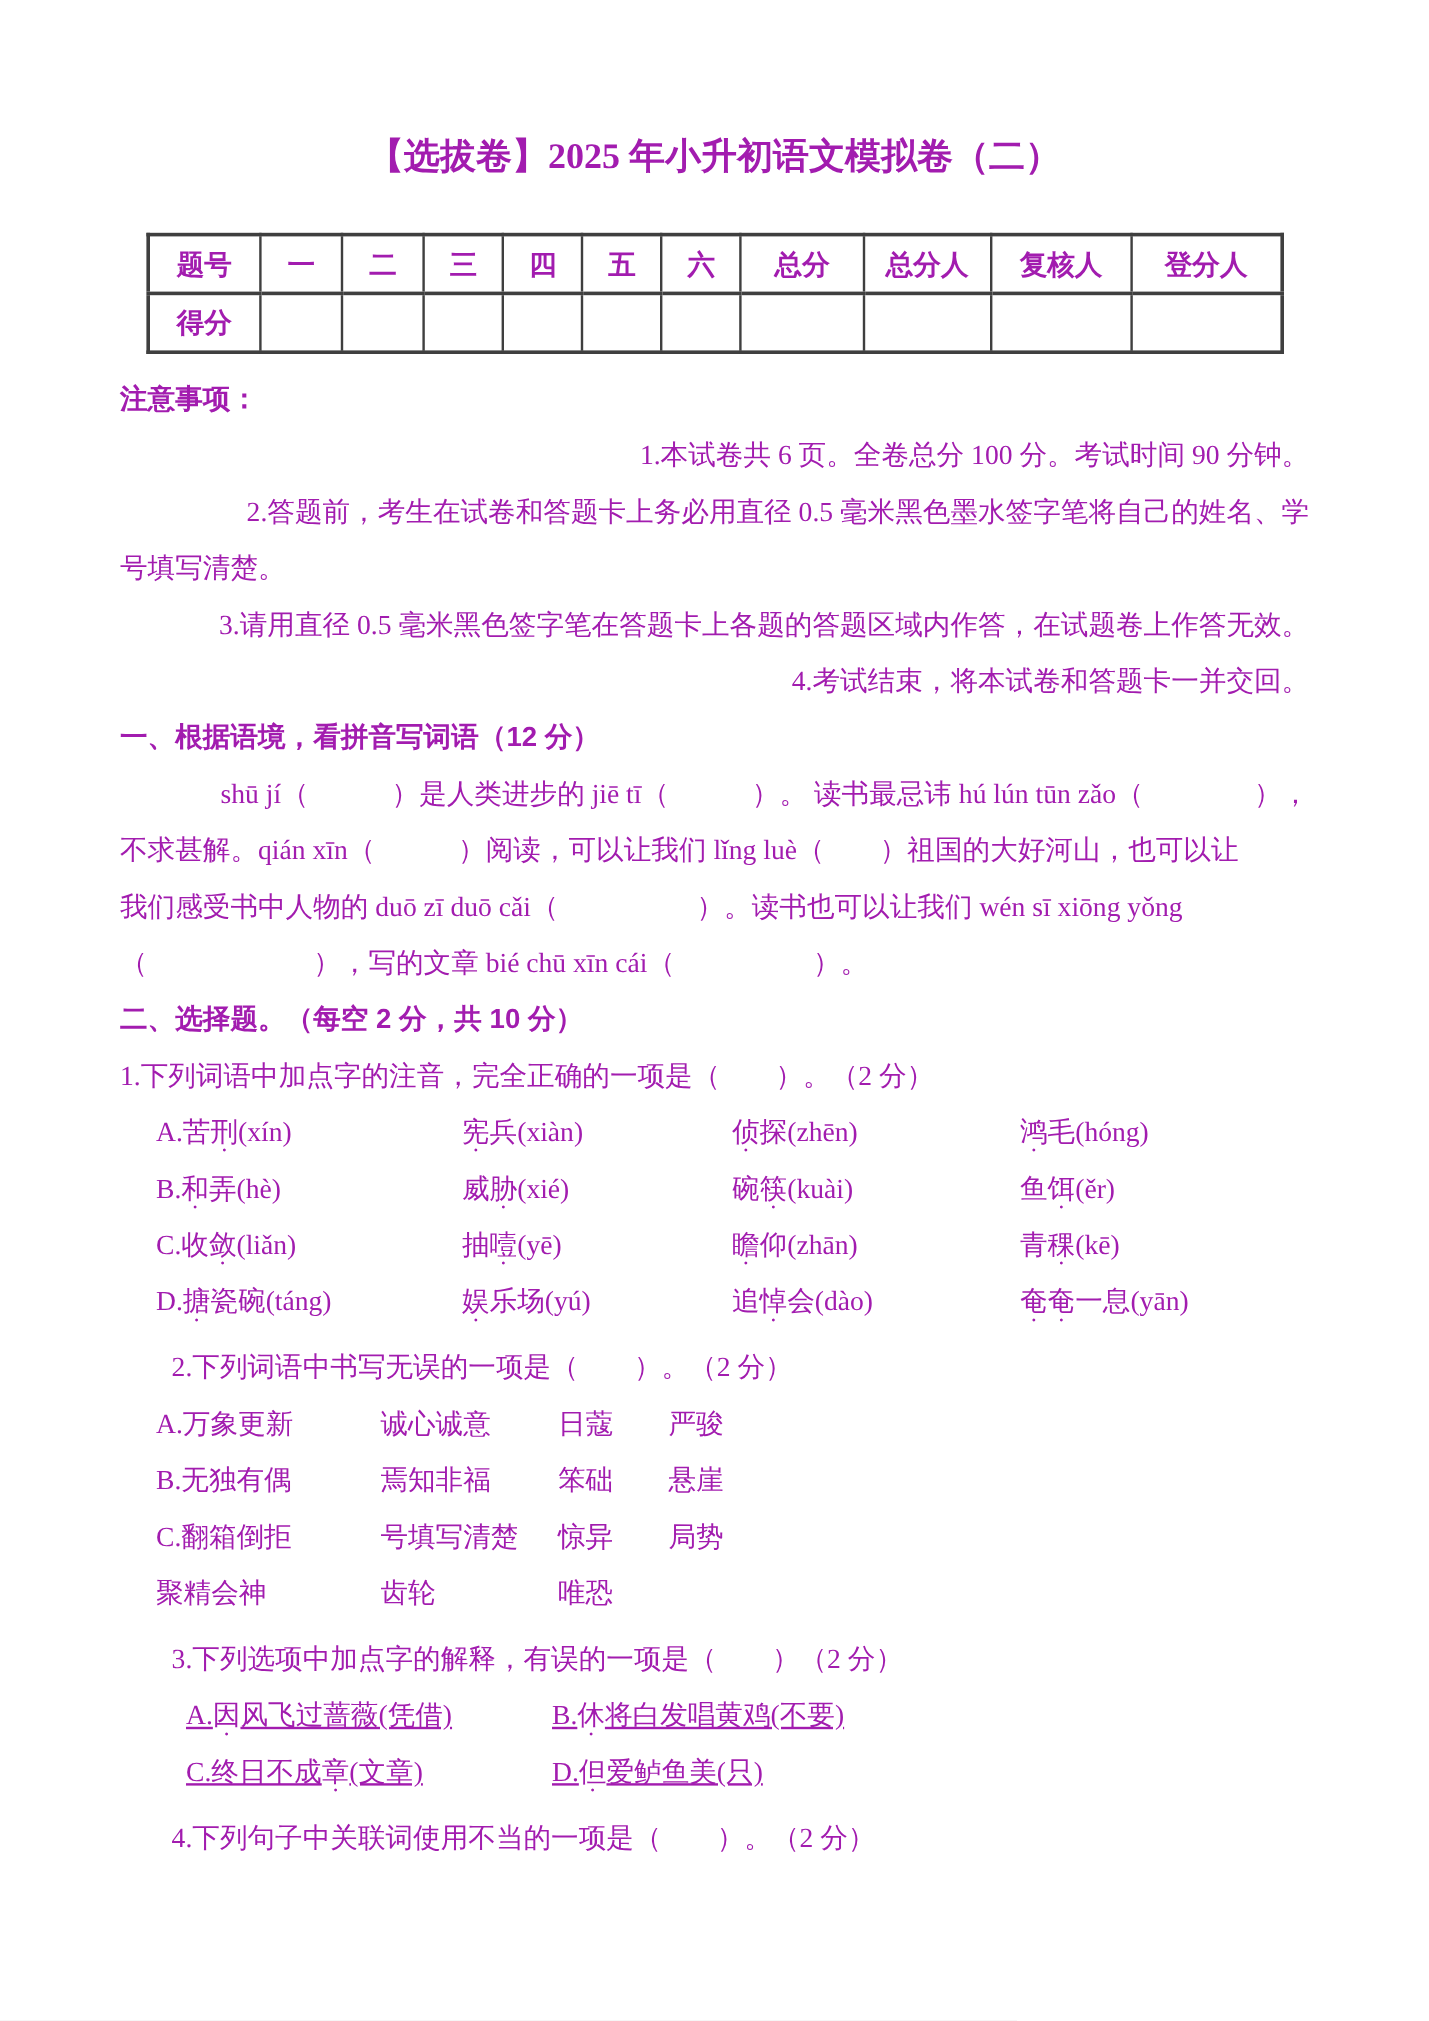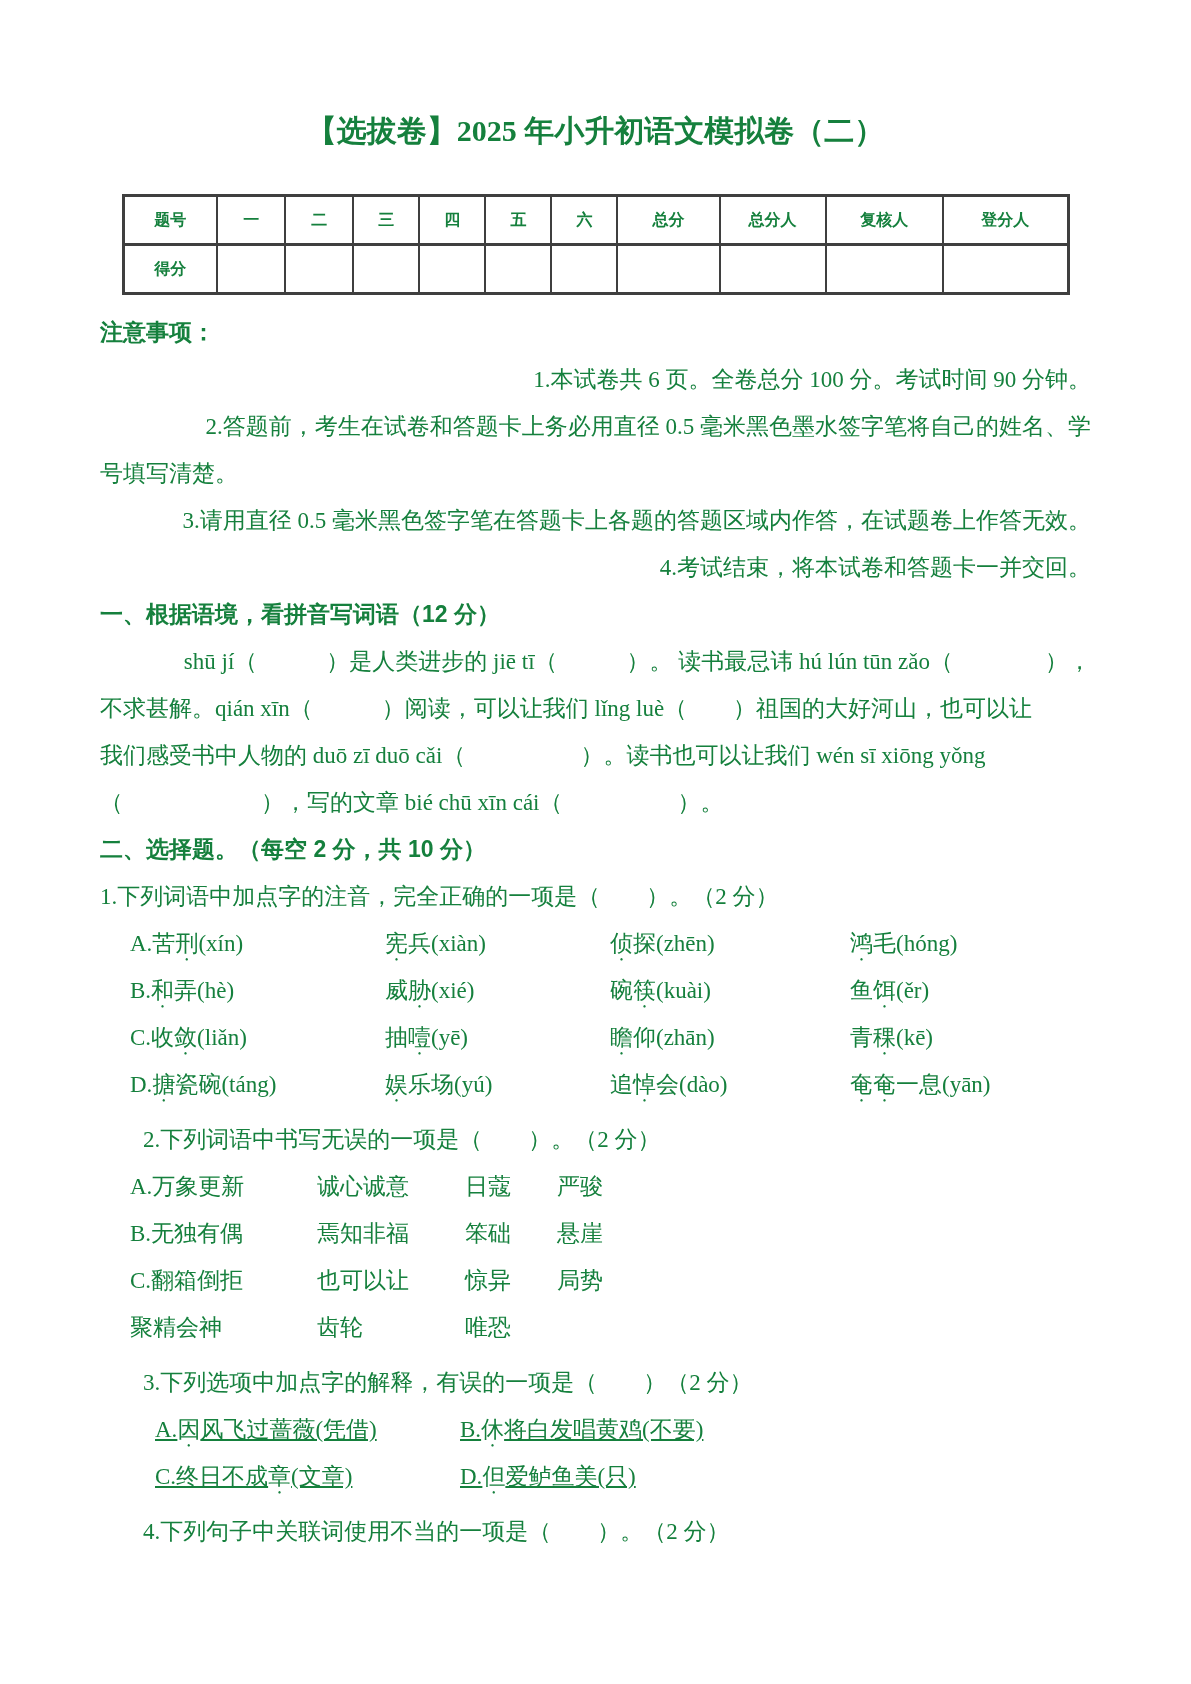--- a/index.html
+++ b/index.html
@@ -1,21 +1,21 @@
 <!DOCTYPE html>
 <html><head>
 <meta charset="utf-8">
 <style>
   html,body{margin:0;padding:0;background:#e8e8e8;}
   .page{
     position:relative;
     width:1191px;height:1684px;
     margin:0 auto;
     background:#ffffff;
-    color:#15803d;
+    color:#a21caf;
     font-family:"Liberation Serif","DejaVu Serif",serif;
     font-size:23px;
     overflow:hidden;
   }
   .title{
     padding-top:110px;
     text-align:center;
     font-size:30px;
     font-weight:bold;
     line-height:42px;
@@ -27,21 +27,21 @@
     table-layout:fixed;
     border:3px solid #3f3f3f;
   }
   table.score-table td{
     border:2px solid #3f3f3f;
     height:46px;
     text-align:center;
     vertical-align:middle;
     font-family:"Liberation Sans","DejaVu Sans",sans-serif;
     font-weight:bold;
-    font-size:16px;
+    font-size:23px;
     padding:0;
   }
   table.score-table tr.head td{border-bottom-width:3px;}
   .content{padding:14px 100px 0;}
   .line{line-height:47px;white-space:nowrap;}
   .h{
     font-family:"Liberation Sans","DejaVu Sans",sans-serif;
     font-weight:bold;
   }
   .ind{padding-left:56px;text-align:right;}
@@ -172,21 +172,21 @@
       <span>严骏</span>
     </div>
     <div class="opt g4b">
       <span>B.无独有偶</span>
       <span>焉知非福</span>
       <span>笨础</span>
       <span>悬崖</span>
     </div>
     <div class="opt g4b">
       <span>C.翻箱倒拒</span>
-      <span>也可以让</span>
+      <span>号填写清楚</span>
       <span>惊异</span>
       <span>局势</span>
     </div>
     <div class="opt g4b">
       <span>聚精会神</span>
       <span>齿轮</span>
       <span>唯恐</span>
     </div>
 
     <div class="line gap-sm">3.下列选项中加点字的解释，有误的一项是（　　）（2 分）</div>

